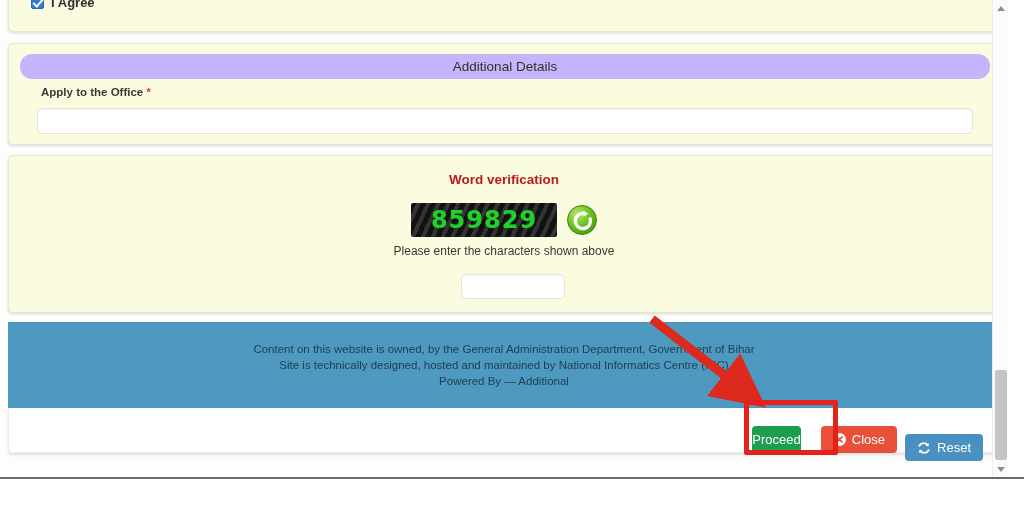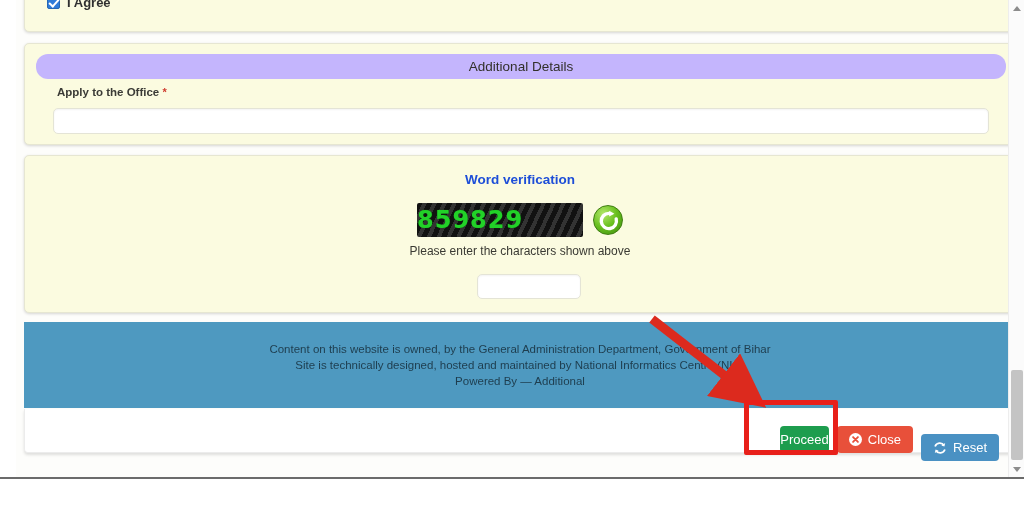--- a/index.html
+++ b/index.html
@@ -11,21 +11,21 @@
   }
   #screen {
     position: relative;
     width: 1024px; height: 512px;
     background: #ffffff;
   }
 
   
   #page {
     position: absolute;
-    left: 16px; top: 0;
+    left: 0; top: 0;
     width: 1008px; height: 477px;
     background: #fdfdfb;
     overflow: hidden;
   }
 
   
   .card {
     position: absolute;
     left: 8px;
     width: 992px;
@@ -91,35 +91,35 @@
     box-shadow: inset 0 1px 2px rgba(0,0,0,0.05);
   }
   #office-input { left: 28px; top: 64px; width: 936px; height: 26px; }
 
   
   #card-word { top: 155px; height: 158px; }
   .word-title {
     position: absolute;
     left: 0; top: 16px; width: 100%;
     text-align: center;
-    font-size: 13.5px; font-weight: 700; color: #1d4ed8;
+    font-size: 13.5px; font-weight: 700; color: #b91c1c;
   }
   .captcha-wrap {
     position: absolute;
     left: 0; top: 47px; width: 100%;
     display: flex; align-items: center; justify-content: center; gap: 10px;
   }
   .captcha-img {
-    width: 166px; height: 34px;
+    width: 146px; height: 34px;
     border-radius: 2px;
     background:
       repeating-linear-gradient(115deg,
         #111 0px, #111 5px,
         #333 5px, #333 9px);
-    display: flex; align-items: center; justify-content: flex-start;
+    display: flex; align-items: center; justify-content: center;
     overflow: hidden;
   }
   .captcha-text {
     font-family: "DejaVu Sans", sans-serif;
     font-size: 24px; font-weight: 700;
     color: #22d128;
     letter-spacing: 1px;
     text-shadow: 0 0 1px #0b6c0e;
   }
   .refresh-ball {
@@ -177,21 +177,21 @@
     border-radius: 4px;
     color: #ffffff;
     font-size: 13px;
     font-family: "Liberation Sans", sans-serif;
     display: inline-flex; align-items: center; gap: 6px;
     cursor: pointer;
     line-height: 1;
     white-space: nowrap;
   }
   #btn-proceed { background: #1d9d4e; padding: 0 0; }
-  #btn-close   { background: #e8503a; }
+  #btn-close   { background: #e8503a; margin-left: 12px; }
   #btn-reset   { background: #4a91c3; margin-top: 16px; }
   .ico { display: inline-flex; align-items: center; }
 
   
   #highlight {
     position: absolute;
     left: 744px; top: 400px;
     width: 94px; height: 55px;
     border: 5px solid #e8201a;
     border-radius: 2px;

